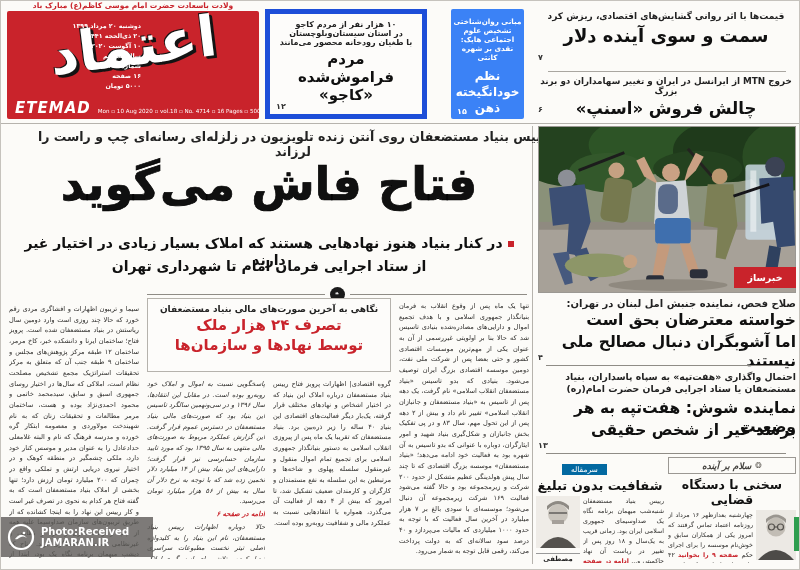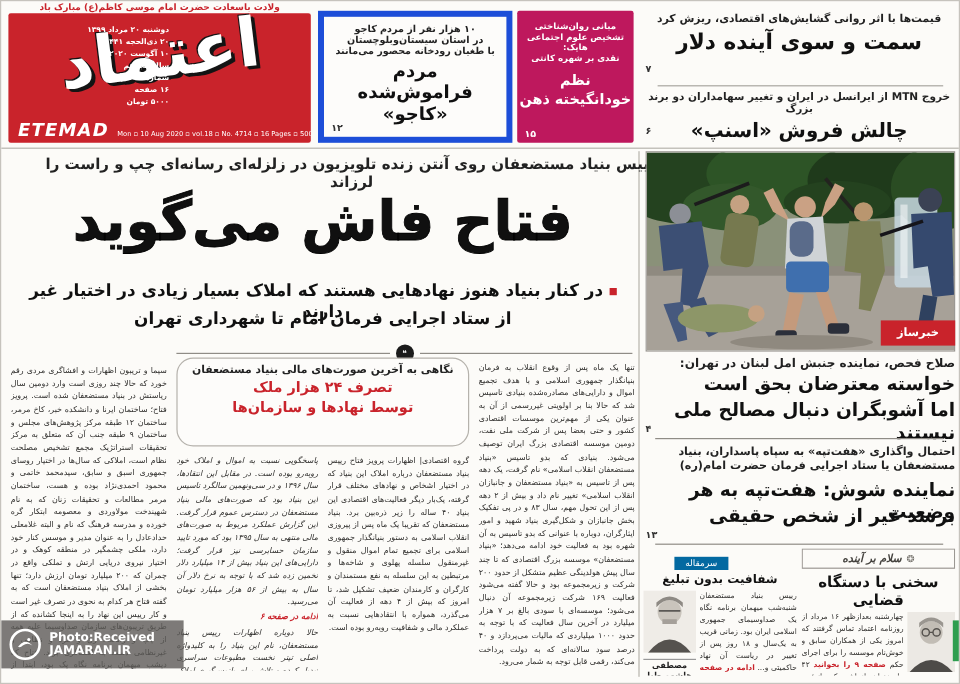--- a/index.html
+++ b/index.html
@@ -26,25 +26,25 @@
            font-size:56px;font-weight:bold;color:#fff;transform:rotate(-7deg);
            text-shadow:2px 2px 0 #141414,-1px -1px 0 #141414,3px 3px 0 #141414;}
   .dates{position:absolute;left:52px;top:10px;width:82px;direction:rtl;
          font-size:6.3px;line-height:1.6;color:#fff;font-weight:bold;text-align:right;z-index:2;}
   .etemad-row{position:absolute;left:8px;right:8px;bottom:2px;display:flex;
               align-items:baseline;gap:7px;direction:ltr;z-index:2;}
   .etemad-en{font-size:15px;font-weight:bold;font-style:italic;color:#fff;letter-spacing:1px;}
   .etemad-dl{font-size:5.6px;color:#fff;white-space:nowrap;}
   .topbox{position:absolute;top:8px;height:110px;box-sizing:border-box;}
   .box-kajoo{left:264px;width:162px;background:#fdfcfa;border:5px solid #1d4ed8;}
-  .box-hayek{left:430px;width:97px;background:#be185d;border-radius:2px;}
+  .box-hayek{left:450px;width:73px;background:#3b82f6;border-radius:2px;}
   .mini{position:absolute;top:456px;height:106px;overflow:hidden;}
   .tag-red{background:#0369a1;color:#fff;font-size:7.5px;font-weight:normal;
            padding:1px 9px;display:inline-block;}
-  .mini-title{font-size:10px;font-weight:bold;color:#111;text-align:center;}
+  .mini-title{font-size:13px;font-weight:bold;color:#111;text-align:center;}
   .mini-row{display:flex;direction:rtl;gap:3px;margin-top:3px;}
   .mini-body{flex:1;font-size:6.3px;line-height:1.6;text-align:justify;
              color:#2e2d2b;direction:rtl;overflow:hidden;}
   .mini-name{font-size:6.8px;font-weight:bold;text-align:center;color:#222;
              border-top:1px solid #999;margin-top:1px;padding-top:1px;}
   .red-note{color:#c9232b;font-weight:bold;}
   .divider-ic{display:flex;align-items:center;gap:5px;}
   .divider-ic .ln{flex:1;border-top:1px solid #8f8c86;height:0;}
   .divider-ic .dot{width:15px;height:15px;border-radius:50%;background:#1b1b1b;
                    color:#fff;font-size:7px;display:flex;align-items:center;justify-content:center;}
@@ -131,23 +131,23 @@
     <span class="bullet"></span><span>در کنار بنیاد هنوز نهادهایی هستند که املاک بسیار زیادی در اختیار غیر دارند</span>
   </div>
   <div class="abs rtl ctr hl" style="left:8px;top:257px;width:520px;font-size:14px;">از ستاد اجرایی فرمان امام تا شهرداری تهران</div>
 
   <div class="abs divider-ic" style="left:146px;top:286px;width:380px;">
     <div class="ln"></div>
     <div class="dot">❝</div>
     <div class="ln"></div>
   </div>
 
-  <div class="abs rtl ctr" style="left:146px;top:297px;width:244px;height:74px;border:1px solid #b5b2ac;border-radius:14px;background:#fdfcfa;box-sizing:border-box;">
+  <div class="abs rtl ctr" style="left:146px;top:297px;width:244px;height:74px;border:1px solid #b5b2ac;border-radius:0;background:#fdfcfa;box-sizing:border-box;">
     <div class="kick" style="font-size:9px;margin-top:5px;">نگاهی به آخرین صورت‌های مالی بنیاد مستضعفان</div>
-    <div class="b red" style="font-size:12px;line-height:1.3;margin-top:2px;">
+    <div class="b red" style="font-size:15px;line-height:1.3;margin-top:2px;">
       <div>تصرف ۲۴ هزار ملک</div>
       <div>توسط نهادها و سازمان‌ها</div>
     </div>
   </div>
 
   <div class="body-col" style="left:398px;top:300px;width:130px;height:258px;">تنها یک ماه پس از وقوع انقلاب به فرمان بنیانگذار جمهوری اسلامی و با هدف تجمیع اموال و دارایی‌های مصادره‌شده بنیادی تاسیس شد که حالا بنا بر اولویتی غیررسمی از آن به عنوان یکی از مهم‌ترین موسسات اقتصادی کشور و حتی بعضا پس از شرکت ملی نفت، دومین موسسه اقتصادی بزرگ ایران توصیف می‌شود. بنیادی که بدو تاسیس «بنیاد مستضعفان انقلاب اسلامی» نام گرفت، یک دهه پس از تاسیس به «بنیاد مستضعفان و جانبازان انقلاب اسلامی» تغییر نام داد و بیش از ۲ دهه پس از این تحول مهم، سال ۸۳ و در پی تفکیک بخش جانبازان و شکل‌گیری بنیاد شهید و امور ایثارگران، دوباره با عنوانی که بدو تاسیس به آن شهره بود به فعالیت خود ادامه می‌دهد؛ «بنیاد مستضعفان» موسسه بزرگ اقتصادی که تا چند سال پیش هولدینگی عظیم متشکل از حدود ۲۰۰ شرکت و زیرمجموعه بود و حالا گفته می‌شود فعالیت ۱۶۹ شرکت زیرمجموعه آن دنبال می‌شود؛ موسسه‌ای با سودی بالغ بر ۷ هزار میلیارد در آخرین سال فعالیت که با توجه به حدود ۱۰۰۰ میلیاردی که مالیات می‌پردازد و ۴۰ درصد سود سالانه‌ای که به دولت پرداخت می‌کند، رقمی قابل توجه به شمار می‌رود.</div>
   <div class="body-col" style="left:272px;top:378px;width:118px;height:180px;">گروه اقتصادی| اظهارات پرویز فتاح رییس بنیاد مستضعفان درباره املاک این بنیاد که در اختیار اشخاص و نهادهای مختلف قرار گرفته، یک‌بار دیگر فعالیت‌های اقتصادی این بنیادِ ۴۰ ساله را زیر ذره‌بین برد. بنیاد مستضعفان که تقریبا یک ماه پس از پیروزی انقلاب اسلامی به دستور بنیانگذار جمهوری اسلامی برای تجمیع تمام اموال منقول و غیرمنقول سلسله پهلوی و شاخه‌ها و مرتبطین به این سلسله به نفع مستمندان و کارگران و کارمندان ضعیف تشکیل شد، تا امروز که بیش از ۴ دهه از فعالیت آن می‌گذرد، همواره با انتقادهایی نسبت به عملکرد مالی و شفافیت روبه‌رو بوده است.</div>
   <div class="body-col" style="left:146px;top:378px;width:118px;height:180px;font-style:italic;">
     <span>پاسخگویی نسبت به اموال و املاک خود روبه‌رو بوده است. در مقابل این انتقادها، سال ۱۳۹۶ و در سی‌ونهمین سالگرد تاسیس این بنیاد بود که صورت‌های مالی بنیاد مستضعفان در دسترس عموم قرار گرفت. این گزارش عملکرد مربوط به صورت‌های مالی منتهی به سال ۱۳۹۵ بود که مورد تایید سازمان حسابرسی نیز قرار گرفت؛ دارایی‌های این بنیاد بیش از ۱۴ میلیارد دلار تخمین زده شد که با توجه به نرخ دلار آن سال به بیش از ۵۶ هزار میلیارد تومان می‌رسید.</span>
     <div class="red-note" style="font-size:6.8px;margin:2px 0;">ادامه در صفحه ۶</div>

